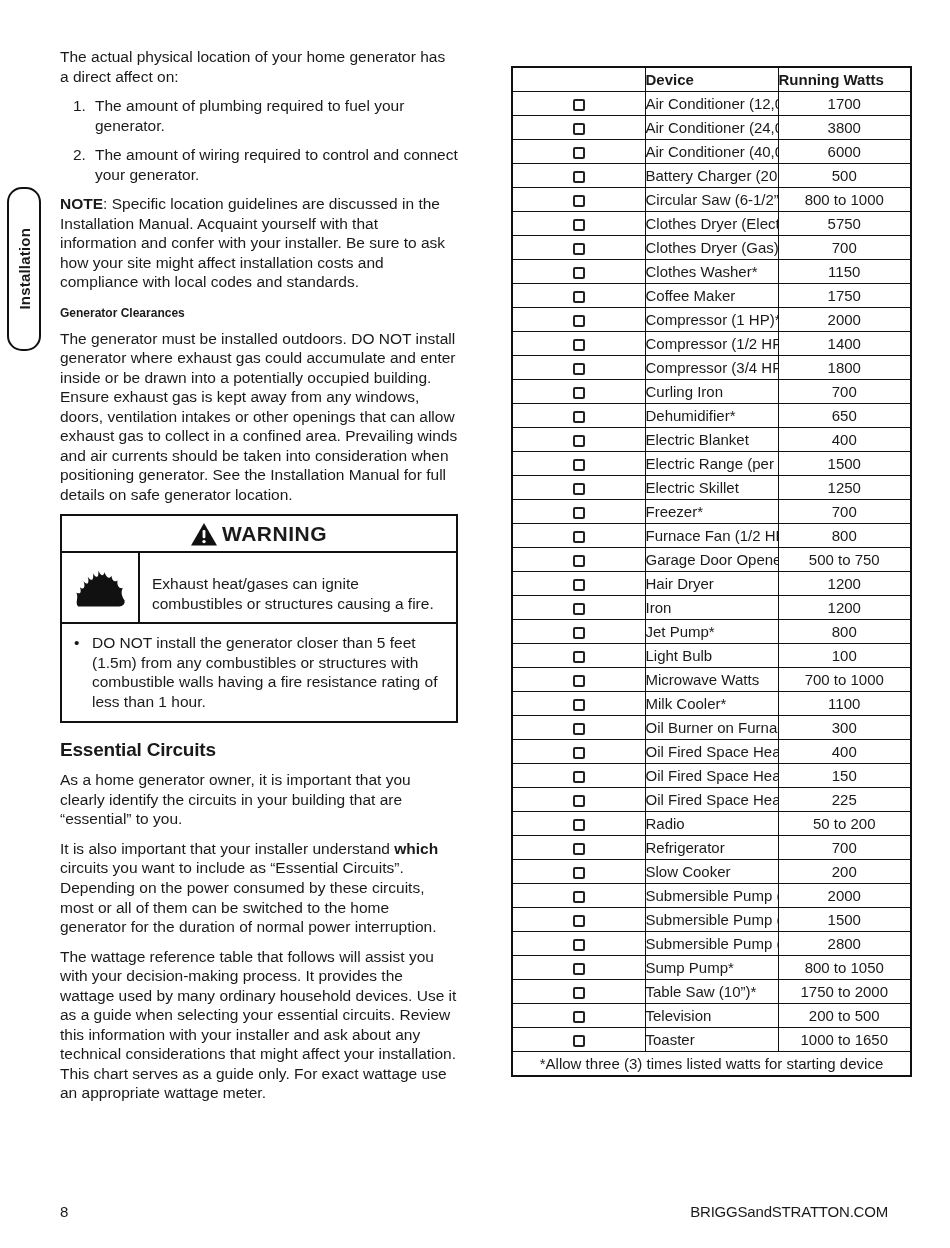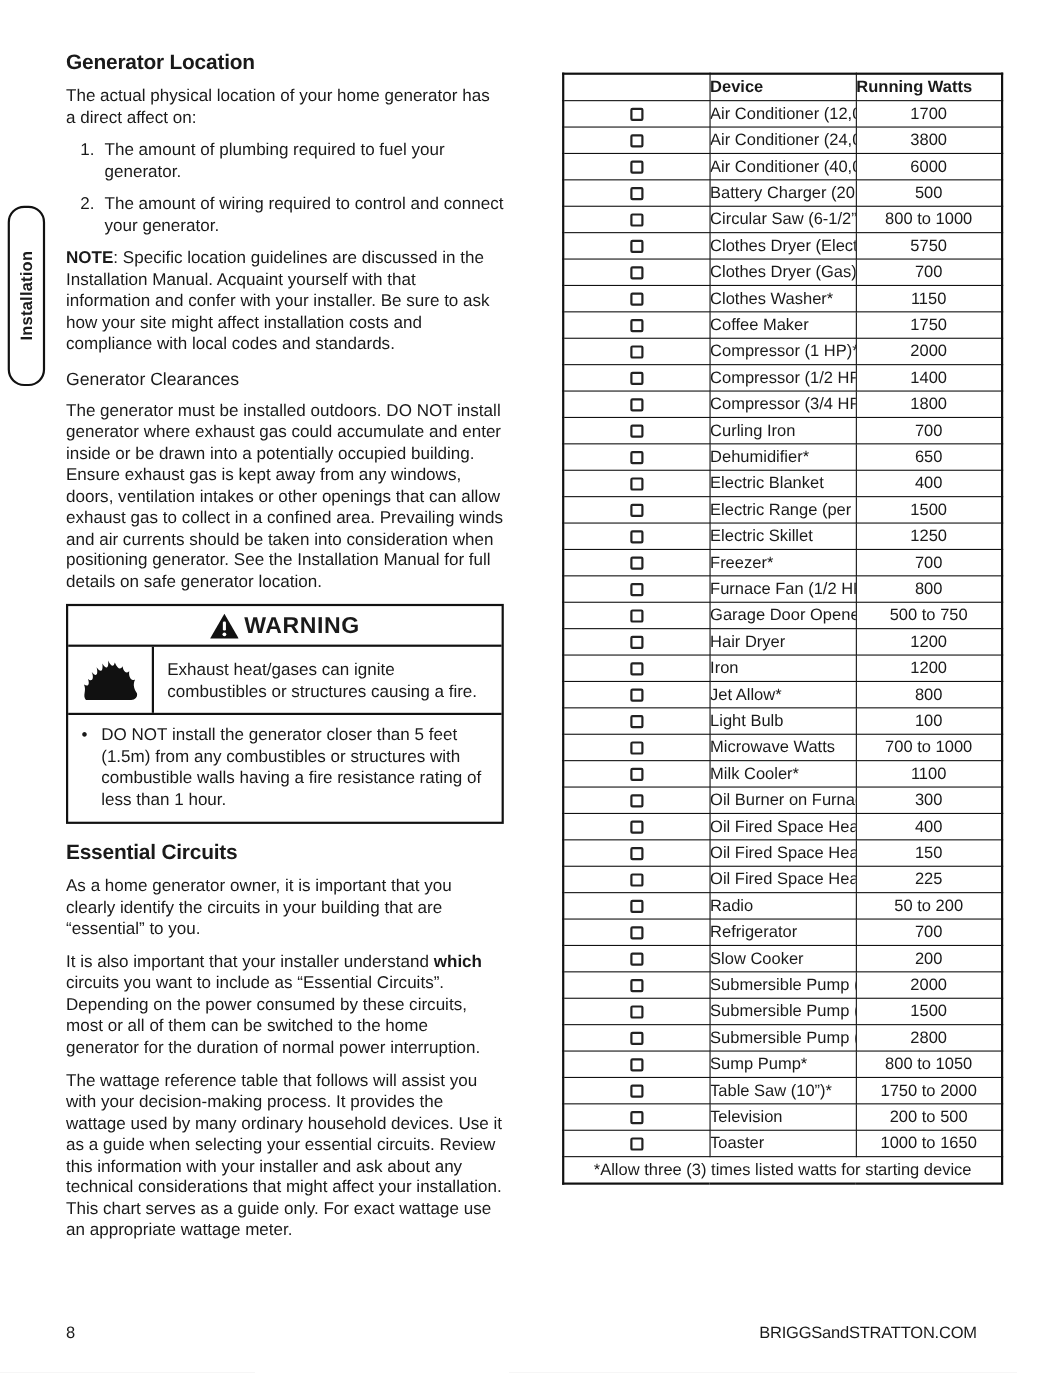--- a/index.html
+++ b/index.html
@@ -14,37 +14,37 @@
     border:2px solid #111;border-radius:15px;
     display:flex;align-items:center;justify-content:center;background:#fff;
   }
   .side-tab span{
     writing-mode:vertical-rl;transform:rotate(180deg);
     font-weight:bold;font-size:15px;letter-spacing:.2px;
   }
   
   .left-col{position:absolute;left:60px;top:47px;width:398px;}
   .section-title{font-size:19px;font-weight:bold;margin:0 0 9px;letter-spacing:-.2px;}
-  .sub-title{font-size:16px;font-weight:normal;margin:14px 0 9px;}
+  .sub-title{font-size:12px;font-weight:bold;margin:14px 0 9px;}
   .left-col p{margin:0 0 10px;font-size:15.5px;line-height:1.26;}
   .num-item{display:flex;margin:0 0 10px;font-size:15.5px;line-height:1.26;}
   .num-item .num{width:22px;margin-left:13px;flex:none;}
   .num-item .num-text{flex:1;}
   
   .warning-box{border:2.5px solid #111;margin:2px 0 6px;}
   .warn-head{
     border-bottom:2px solid #111;display:flex;align-items:center;justify-content:center;
     gap:5px;padding:6px 0 5px;font-size:21px;font-weight:bold;letter-spacing:.5px;
   }
   .warn-mid{display:flex;border-bottom:2px solid #111;}
   .warn-icon-cell{
     width:68px;flex:none;border-right:2px solid #111;
     display:flex;align-items:center;justify-content:center;padding:9px 4px;
   }
-  .warn-text-cell{flex:1;padding:9px 12px;font-size:15.5px;line-height:1.26;display:flex;align-items:flex-end;}
+  .warn-text-cell{flex:1;padding:9px 12px;font-size:15.5px;line-height:1.26;display:flex;align-items:flex-start;margin-top:12px;}
   .warn-bullet{display:flex;padding:9px 8px 10px 8px;font-size:15.5px;line-height:1.26;}
   .warn-bullet .bullet-marker{width:18px;padding-left:4px;flex:none;}
   
   .table-wrap{position:absolute;left:487px;top:66px;padding-left:24px;}
   table.watt{border-collapse:collapse;border:2.5px solid #111;table-layout:fixed;width:401px;}
   table.watt th,table.watt td{border:1.5px solid #111;height:23px;padding:0;font-size:15px;line-height:1.05;}
   th.dev-h{text-align:left;padding-left:8px;font-size:15.5px;}
   th.watt-h{text-align:left;font-size:15.5px;padding:0 4px;}
   td.cb-cell{width:28px;text-align:center;}
   td.dev-cell{width:254px;text-align:left;padding-left:8px;white-space:nowrap;overflow:hidden;}
@@ -62,21 +62,20 @@
 <body>
 
 <div id="page">
 
   <div class="side-tab">
     <span>Installation</span>
   </div>
 
   <div class="left-col">
 
-    <div class="section-title">Generator Location</div>
     <p>The actual physical location of your home generator has a direct affect on:</p>
 
     <div class="num-item">
       <span class="num">1.</span>
       <span class="num-text">The amount of plumbing required to fuel your generator.</span>
     </div>
     <div class="num-item">
       <span class="num">2.</span>
       <span class="num-text">The amount of wiring required to control and connect your generator.</span>
     </div>
@@ -233,21 +232,21 @@
             <td class="dev-cell">Hair Dryer</td>
             <td class="watt-cell">1200</td>
           </tr>
           <tr>
             <td class="cb-cell"><span class="checkbox"></span></td>
             <td class="dev-cell">Iron</td>
             <td class="watt-cell">1200</td>
           </tr>
           <tr>
             <td class="cb-cell"><span class="checkbox"></span></td>
-            <td class="dev-cell">Jet Allow*</td>
+            <td class="dev-cell">Jet Pump*</td>
             <td class="watt-cell">800</td>
           </tr>
           <tr>
             <td class="cb-cell"><span class="checkbox"></span></td>
             <td class="dev-cell">Light Bulb</td>
             <td class="watt-cell">100</td>
           </tr>
           <tr>
             <td class="cb-cell"><span class="checkbox"></span></td>
             <td class="dev-cell">Microwave Watts</td>

